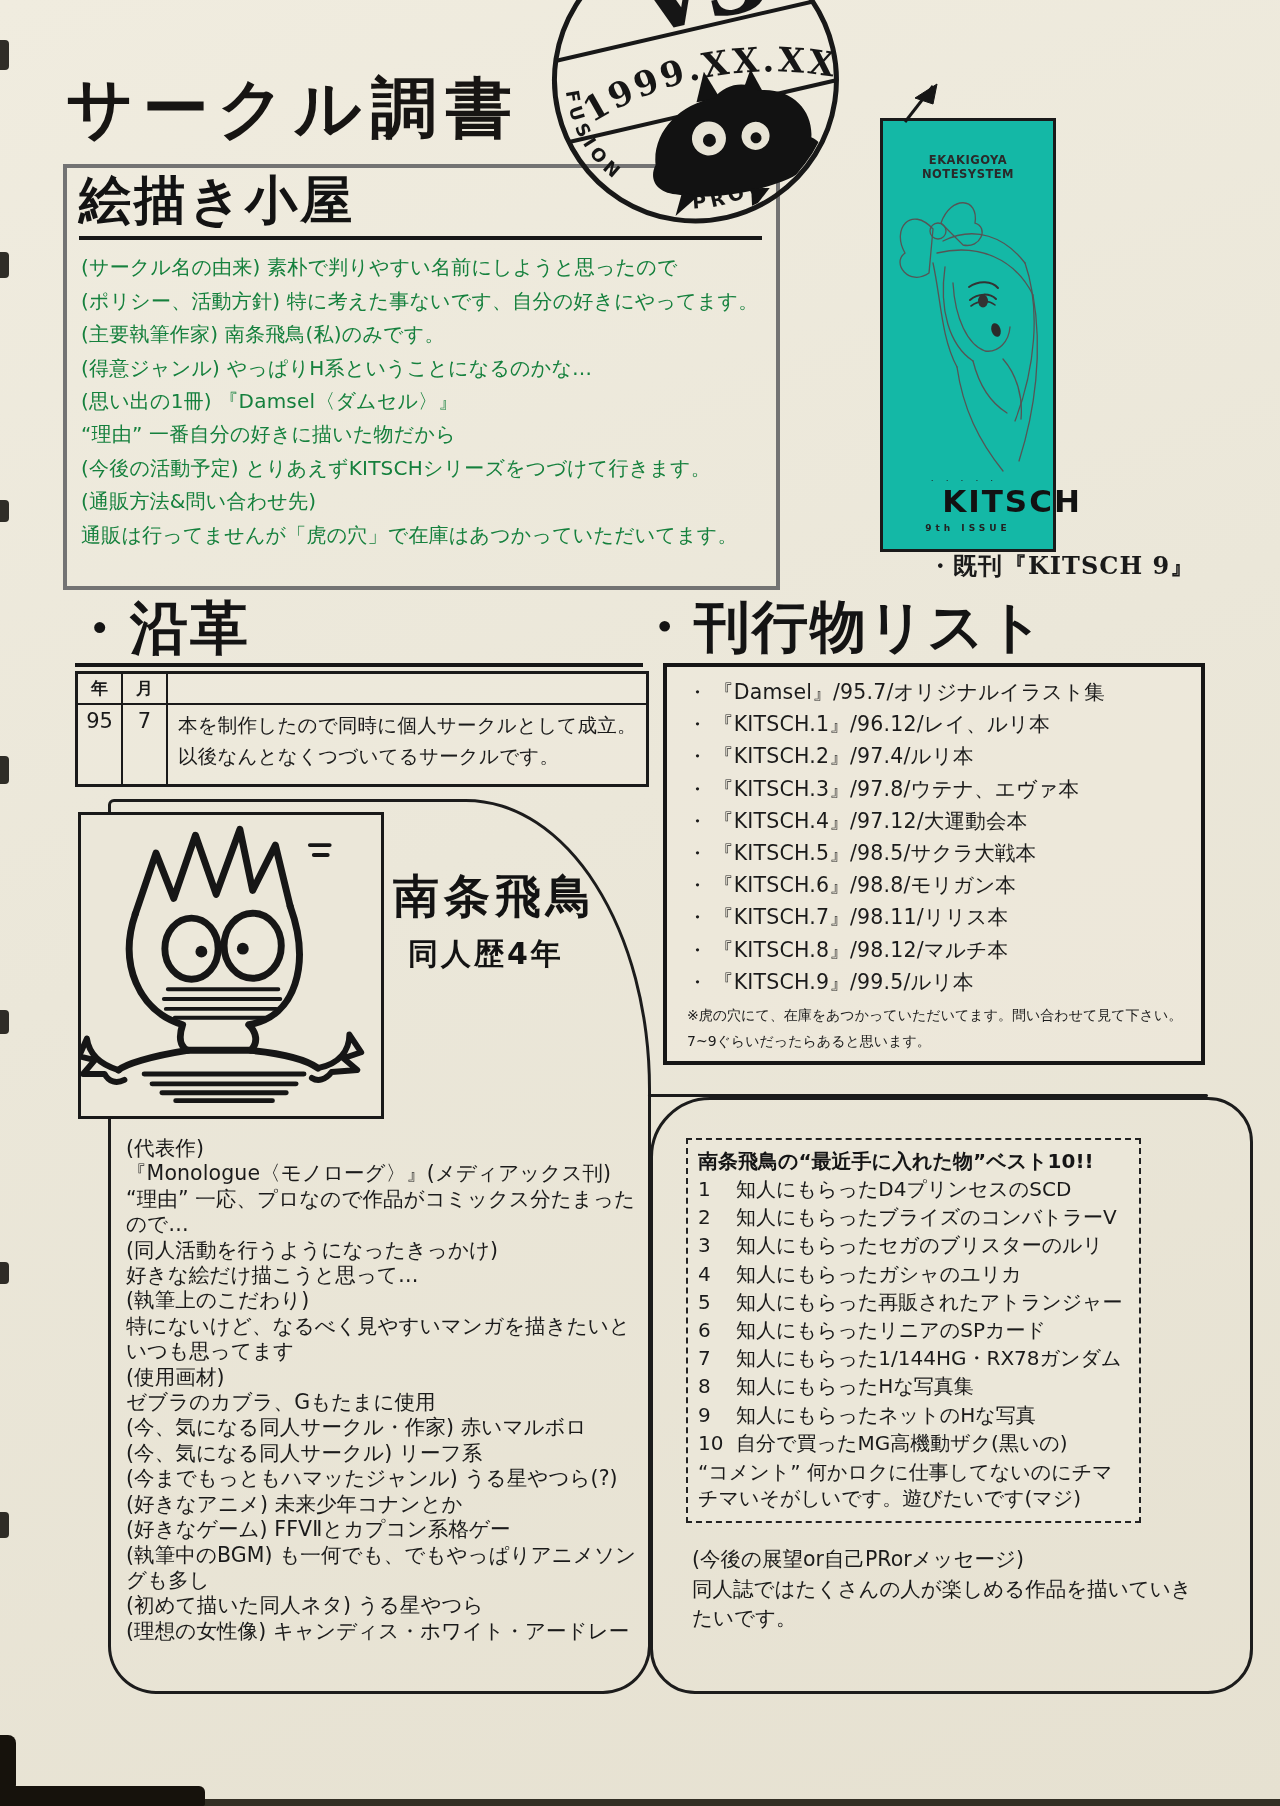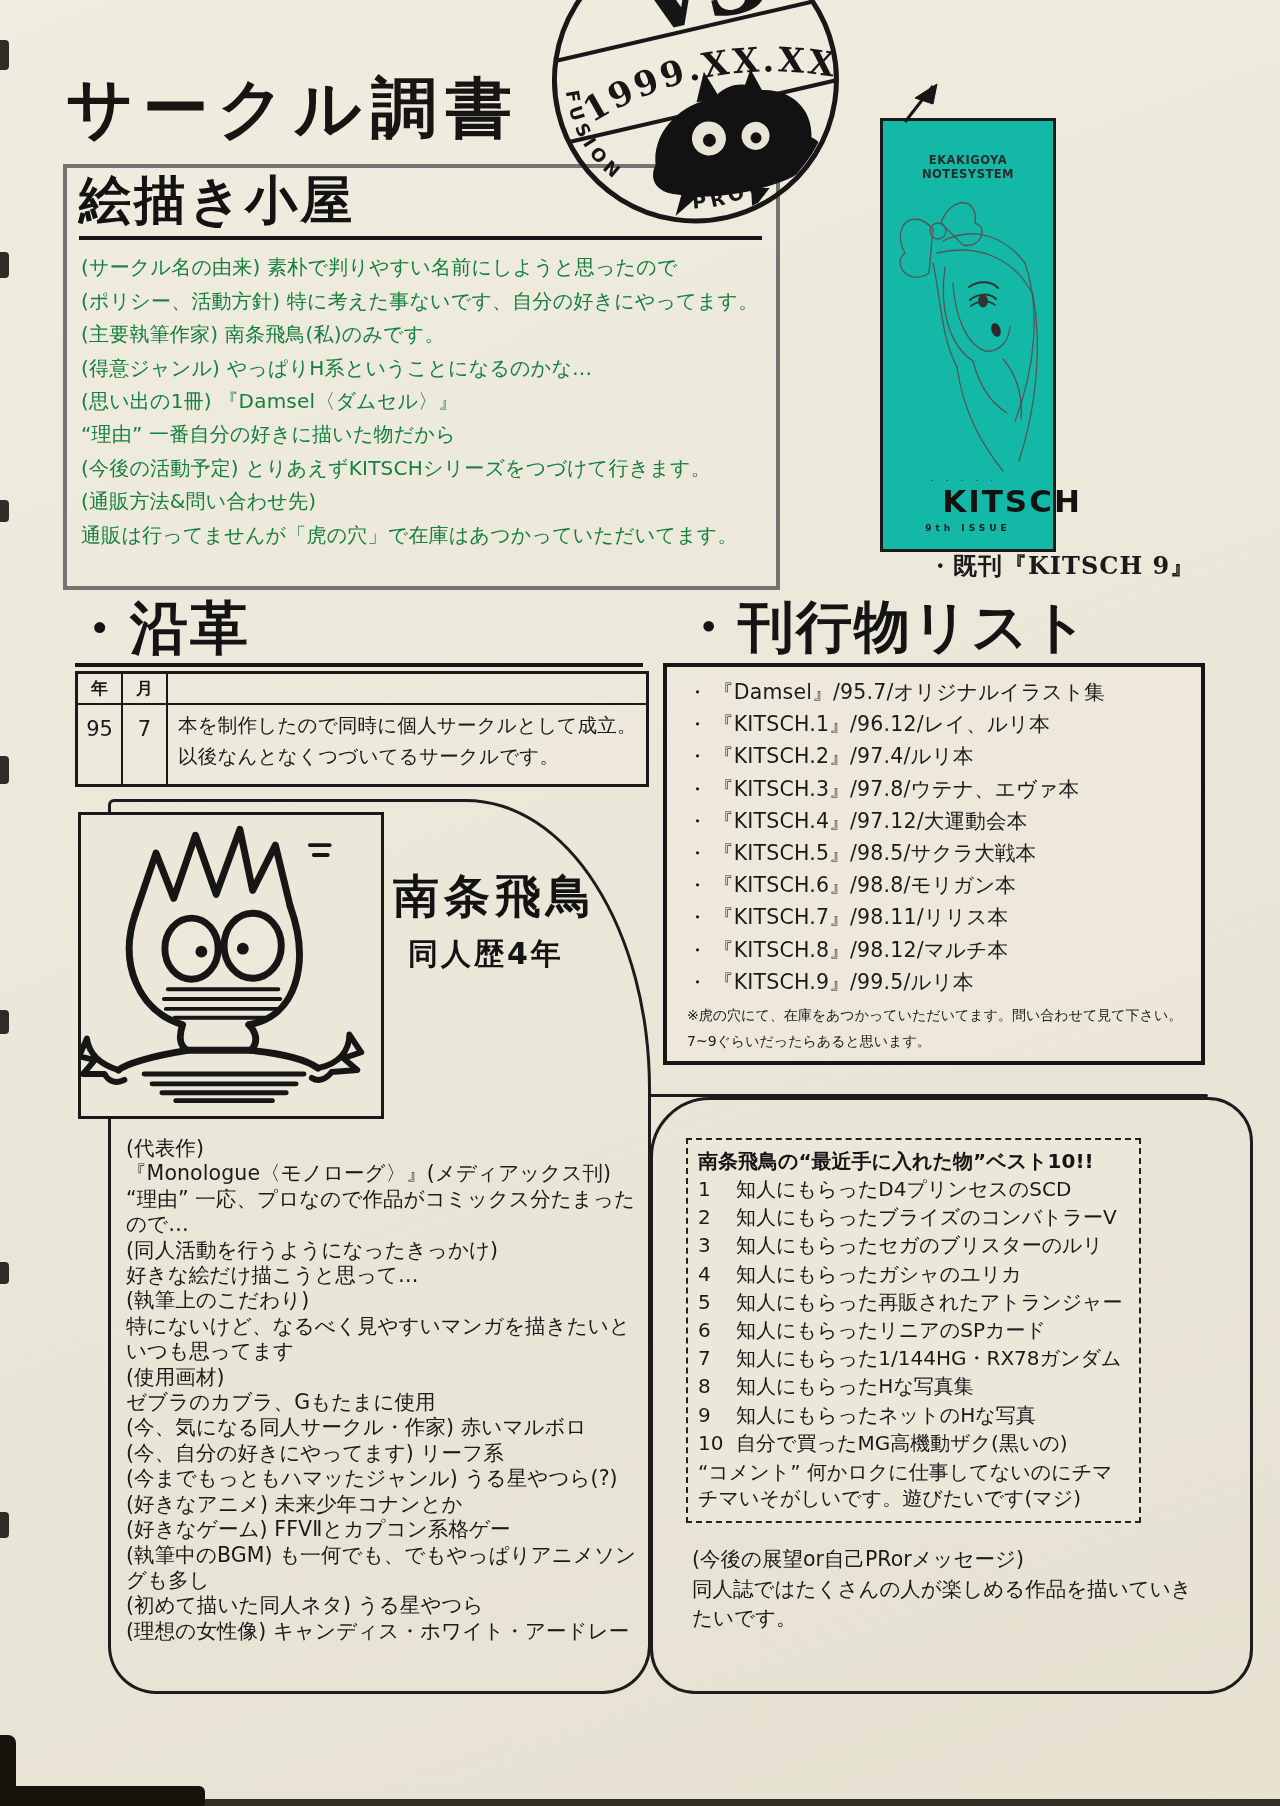--- a/index.html
+++ b/index.html
@@ -37,25 +37,25 @@
   #stamp text{fill:#161616;}
 
   
   #history-heading{left:70px;top:590px;font-size:58px;font-weight:bold;letter-spacing:2px;color:#141414;z-index:3;}
   #history-rule{left:75px;top:663px;width:568px;height:4px;background:#171717;z-index:3;}
   #history-table{left:75px;top:671px;width:568px;border:3px solid #1a1a1a;display:grid;
     grid-template-columns:45px 45px auto;z-index:3;background:rgba(238,234,221,.55);}
   .ht-h{height:29px;font-size:17px;font-weight:bold;display:flex;align-items:center;justify-content:center;
     border-bottom:2px solid #1a1a1a;}
   .ht-b{border-right:2px solid #1a1a1a;}
-  .ht-num{font-size:21px;display:flex;justify-content:center;padding-top:12px;}
+  .ht-num{font-size:21px;display:flex;justify-content:center;padding-top:4px;}
   .ht-event{font-size:19.5px;line-height:30.5px;padding:6px 8px 12px 10px;letter-spacing:.2px;color:#1b1b1b;}
 
   
-  #pubs-heading{left:636px;top:590px;font-size:56px;font-weight:bold;letter-spacing:2px;color:#141414;z-index:10;margin-left:44px;}
+  #pubs-heading{left:636px;top:590px;font-size:56px;font-weight:bold;letter-spacing:2px;color:#141414;z-index:10;}
   #pub-box{left:663px;top:663px;width:542px;height:402px;border:4px solid #161616;box-sizing:border-box;
     padding:11px 0 0 20px;z-index:10;background:rgba(238,234,221,.55);}
   .pub-row{font-size:20.5px;height:32.2px;display:flex;letter-spacing:.2px;color:#1b1b1b;}
   .pub-bullet{width:26px;flex:none;}
   #pub-note{font-size:14px;line-height:25.8px;width:498px;padding-top:3px;color:#1b1b1b;}
   #pub-outer-line{left:648px;top:1094px;width:560px;height:3px;background:#1b1b1b;border-radius:3px;z-index:9;}
 
   
   #profile-panel{left:108px;top:799px;width:537px;height:889px;border:3px solid #1c1c1c;
     border-radius:6px 185px 48px 48px / 6px 290px 48px 48px;z-index:5;}
@@ -188,21 +188,21 @@
   <div class="p-line">(代表作)</div>
   <div class="p-line">『Monologue〈モノローグ〉』(メディアックス刊)</div>
   <div class="p-line">“理由” 一応、プロなので作品がコミックス分たまったので…</div>
   <div class="p-line">(同人活動を行うようになったきっかけ)</div>
   <div class="p-line">好きな絵だけ描こうと思って…</div>
   <div class="p-line">(執筆上のこだわり)</div>
   <div class="p-line">特にないけど、なるべく見やすいマンガを描きたいといつも思ってます</div>
   <div class="p-line">(使用画材)</div>
   <div class="p-line">ゼブラのカブラ、Gもたまに使用</div>
   <div class="p-line">(今、気になる同人サークル・作家) 赤いマルボロ</div>
-  <div class="p-line">(今、自分の好きにやってます) リーフ系</div>
+  <div class="p-line">(今、気になる同人サークル) リーフ系</div>
   <div class="p-line">(今までもっともハマッたジャンル) うる星やつら(?)</div>
   <div class="p-line">(好きなアニメ) 未来少年コナンとか</div>
   <div class="p-line">(好きなゲーム) FFVⅡとカプコン系格ゲー</div>
   <div class="p-line">(執筆中のBGM) も一何でも、でもやっぱりアニメソングも多し</div>
   <div class="p-line">(初めて描いた同人ネタ) うる星やつら</div>
   <div class="p-line">(理想の女性像) キャンディス・ホワイト・アードレー</div>
 </div>
 
 <div class="abs" id="best10">
   <div id="best10-title">南条飛鳥の“最近手に入れた物”ベスト10!!</div>

